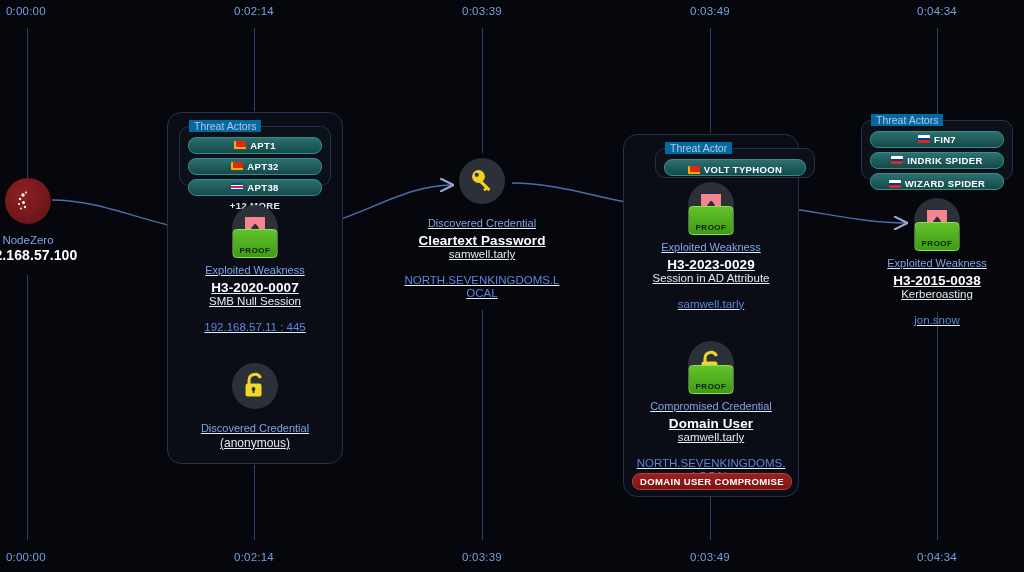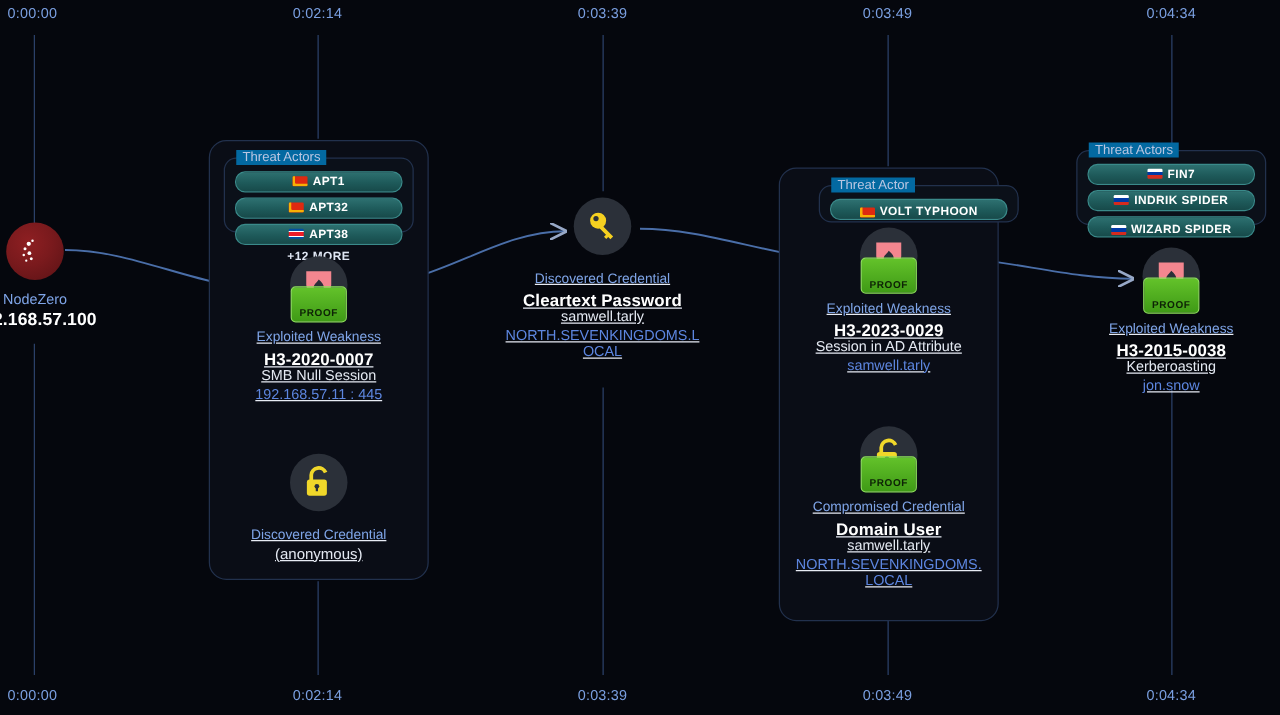--- a/index.html
+++ b/index.html
@@ -102,21 +102,21 @@
     font-size:8px;font-weight:bold;letter-spacing:.5px;
     color:#0d2206;
     padding:16px 6px 1px 6px;
     line-height:10px;
     white-space:nowrap;
   }
   .node-text{margin-top:13px;line-height:13.5px;text-decoration:underline;}
   .nt-type{font-size:11px;color:#7fa5e8;}
   .nt-title{font-size:13.5px;font-weight:bold;color:#ffffff;margin-top:3px;letter-spacing:.1px;}
   .nt-sub{font-size:11.5px;color:#e4e9f2;margin-top:1px;}
-  .nt-link{font-size:11.5px;color:#5d86e0;margin-top:1px;word-break:break-all;}
+  .nt-link{font-size:11.5px;color:#5d86e0;margin-top:12px;word-break:break-all;}
   .nt-plain{font-size:12px;color:#e4e9f2;margin-top:1px;}
 
   .root-label{margin-top:9px;line-height:15px;}
   .root-label .rl-name{font-size:11.5px;color:#7fa5e8;}
   .root-label .rl-ip{font-size:14px;font-weight:bold;color:#ffffff;letter-spacing:.1px;}
 
   .compromise-badge{
     position:absolute;
     height:15px;line-height:15px;
     border-radius:8px;
@@ -303,20 +303,21 @@
       <span class="proof">PROOF</span>
     </div>
     <div class="node-text">
       <div class="nt-type">Compromised Credential</div>
       <div class="nt-title">Domain User</div>
       <div class="nt-sub">samwell.tarly</div>
       <div class="nt-link">NORTH.SEVENKINGDOMS.LOCAL</div>
     </div>
   </div>
 
+  <div class="compromise-badge" style="left:632px;top:473px;width:158px;">DOMAIN USER COMPROMISE</div>
 
   <div class="ta-box" style="left:861px;top:120px;width:152px;height:60px;">
     <div class="ta-legend">Threat Actors</div>
     <div class="ta-pill">
       <span class="flag ru"></span>
       <span>FIN7</span>
     </div>
     <div class="ta-pill">
       <span class="flag ru"></span>
       <span>INDRIK SPIDER</span>

